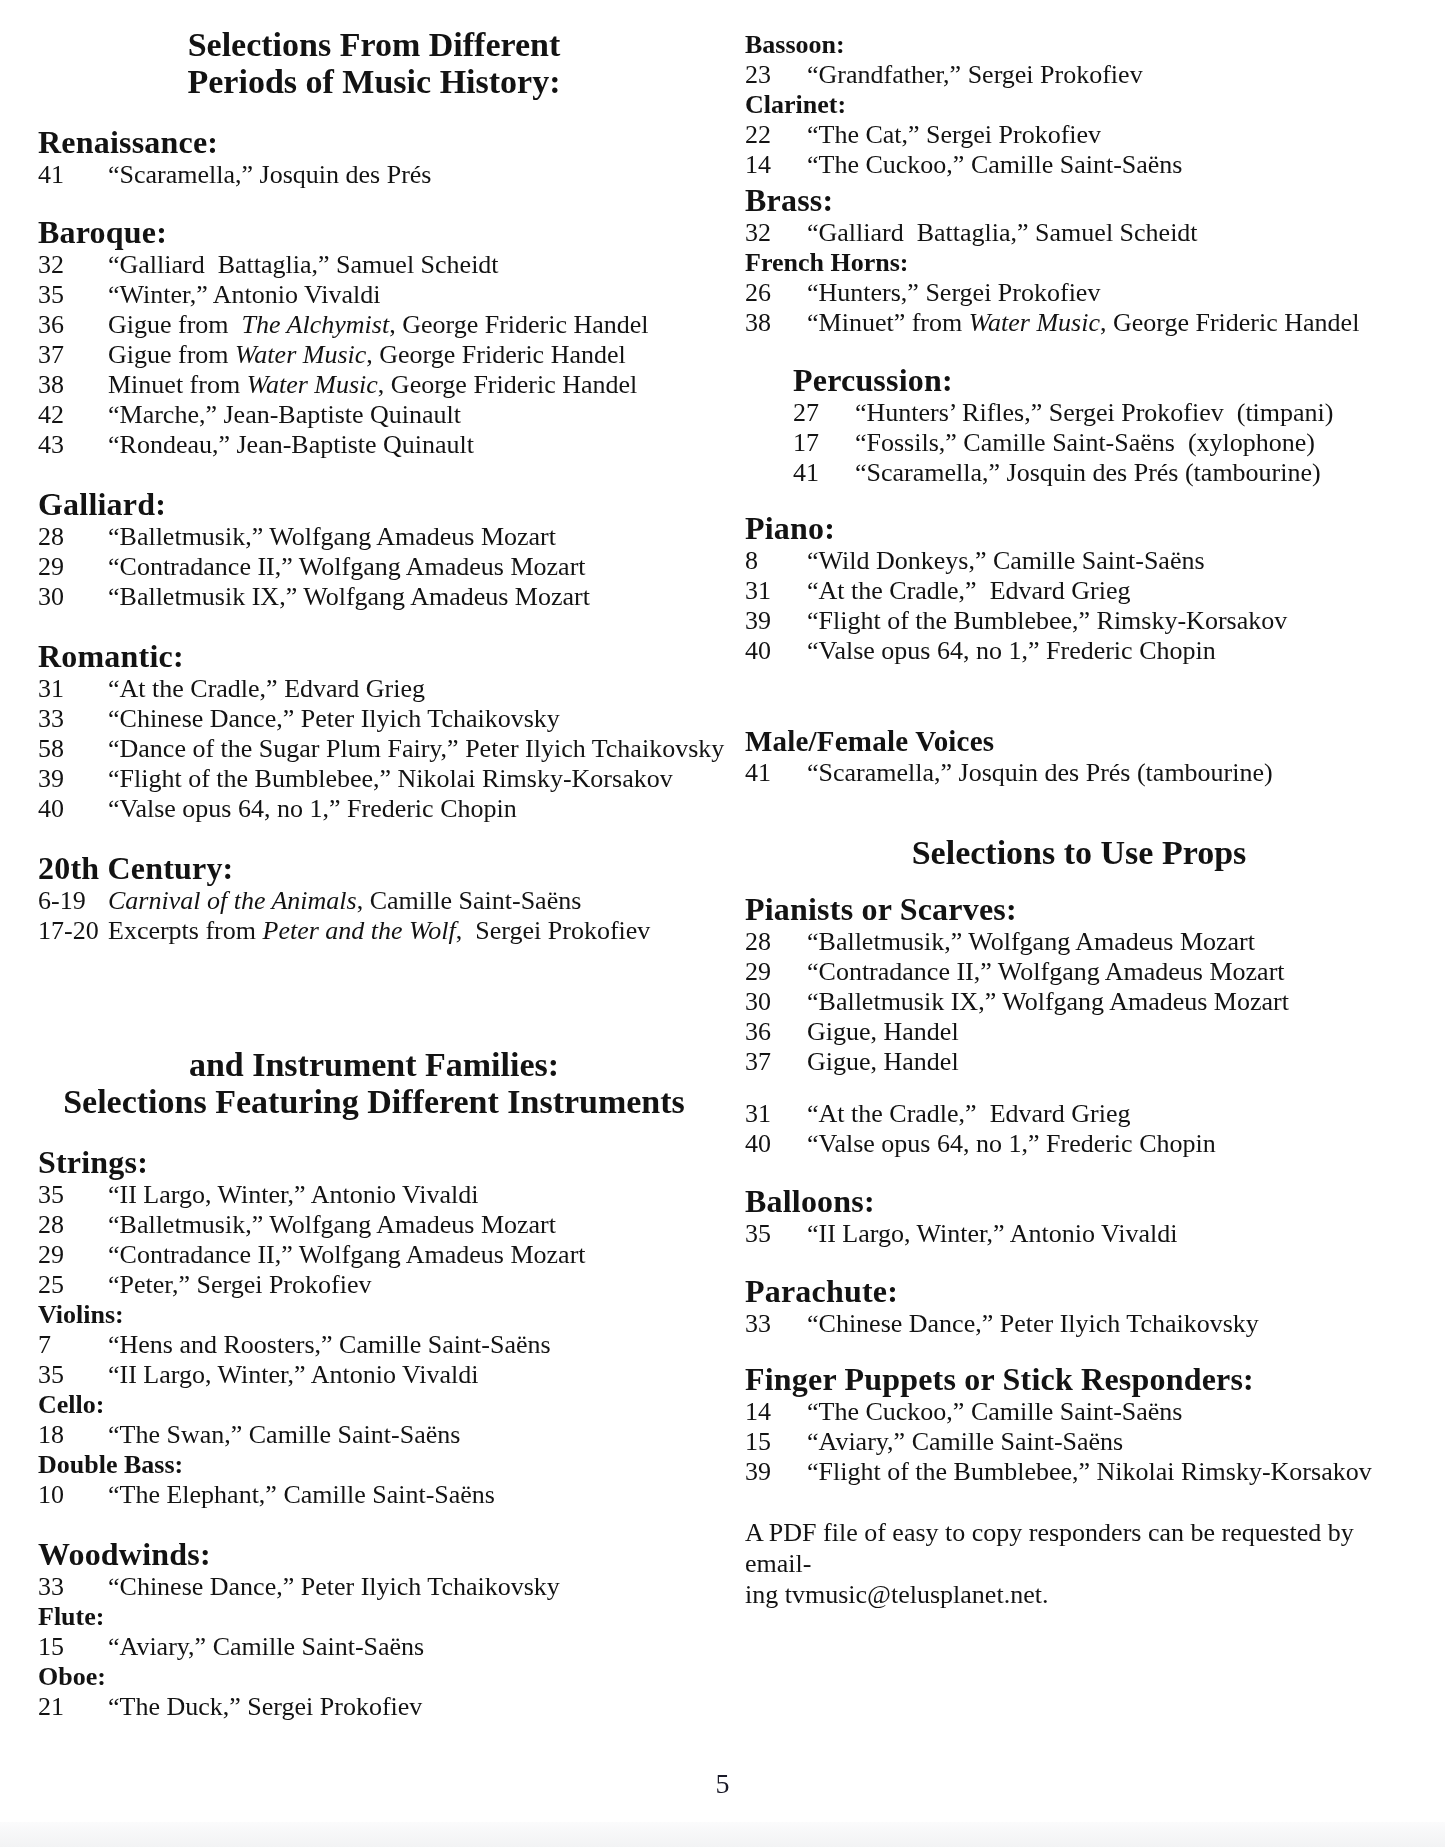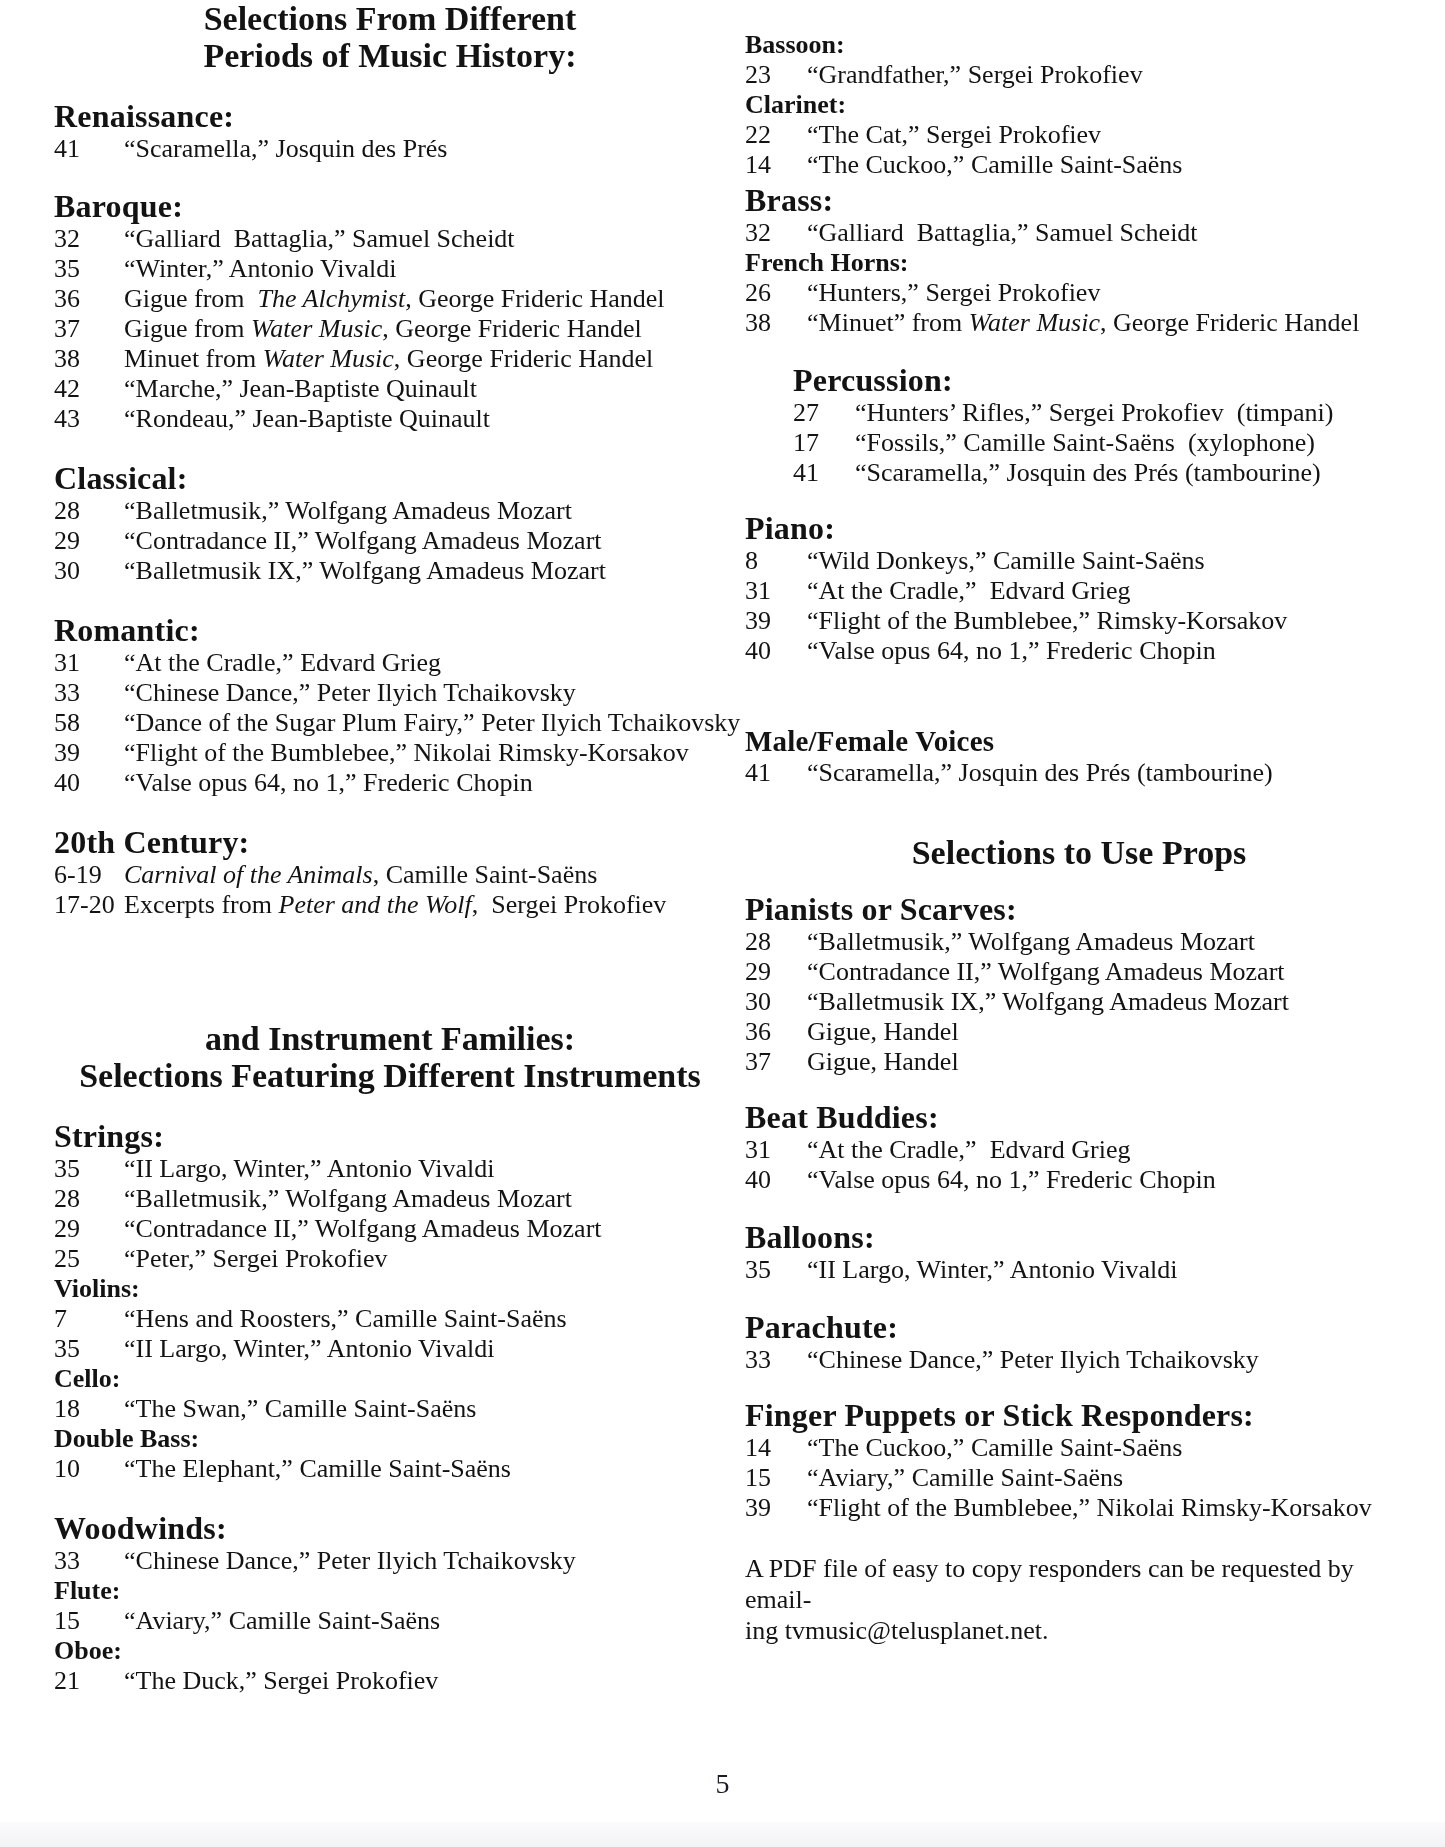--- a/index.html
+++ b/index.html
@@ -13,22 +13,23 @@
     position: relative;
     overflow: hidden;
     font-family: "Liberation Serif", "DejaVu Serif", serif;
     color: #131313;
   }
   .col {
     position: absolute;
     top: 0;
   }
   #left-col {
-    left: 54px;
+    left: 38px;
     width: 672px;
+    padding-top: 26px;
   }
   #right-col {
     left: 745px;
     width: 668px;
     padding-top: 30px;
   }
   .page-title {
     font-weight: bold;
     font-size: 34px;
     line-height: 37px;
@@ -133,21 +134,21 @@
           <span class="item-num">42</span>
           <span class="item-text"><span>“Marche,” Jean-Baptiste Quinault</span></span>
         </div>
         <div class="item-row">
           <span class="item-num">43</span>
           <span class="item-text"><span>“Rondeau,” Jean-Baptiste Quinault</span></span>
         </div>
       </div>
     </div>
     <div class="section" style="margin-top: 26px;">
-      <div class="section-heading">Classical:</div>
+      <div class="section-heading">Galliard:</div>
       <div class="items">
         <div class="item-row">
           <span class="item-num">28</span>
           <span class="item-text"><span>“Balletmusik,” Wolfgang Amadeus Mozart</span></span>
         </div>
         <div class="item-row">
           <span class="item-num">29</span>
           <span class="item-text"><span>“Contradance II,” Wolfgang Amadeus Mozart</span></span>
         </div>
         <div class="item-row">
@@ -364,21 +365,20 @@
           <span class="item-num">36</span>
           <span class="item-text"><span>Gigue, Handel</span></span>
         </div>
         <div class="item-row">
           <span class="item-num">37</span>
           <span class="item-text"><span>Gigue, Handel</span></span>
         </div>
       </div>
     </div>
     <div class="section" style="margin-top: 22px;">
-      <div class="section-heading">Beat Buddies:</div>
       <div class="items">
         <div class="item-row">
           <span class="item-num">31</span>
           <span class="item-text"><span>“At the Cradle,” &nbsp;Edvard Grieg</span></span>
         </div>
         <div class="item-row">
           <span class="item-num">40</span>
           <span class="item-text"><span>“Valse opus 64, no 1,” Frederic Chopin</span></span>
         </div>
       </div>

